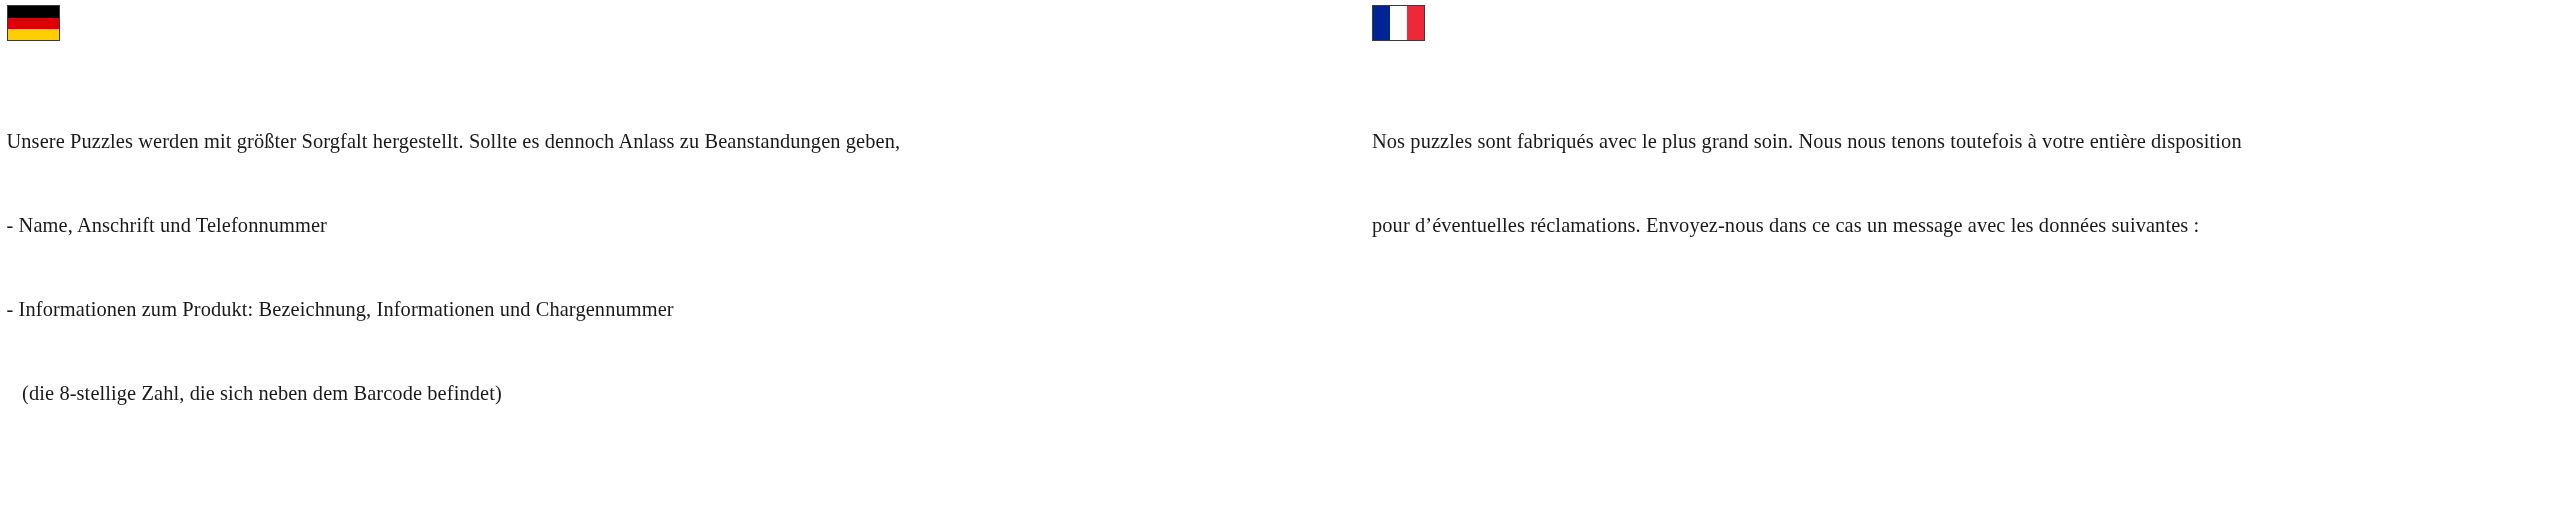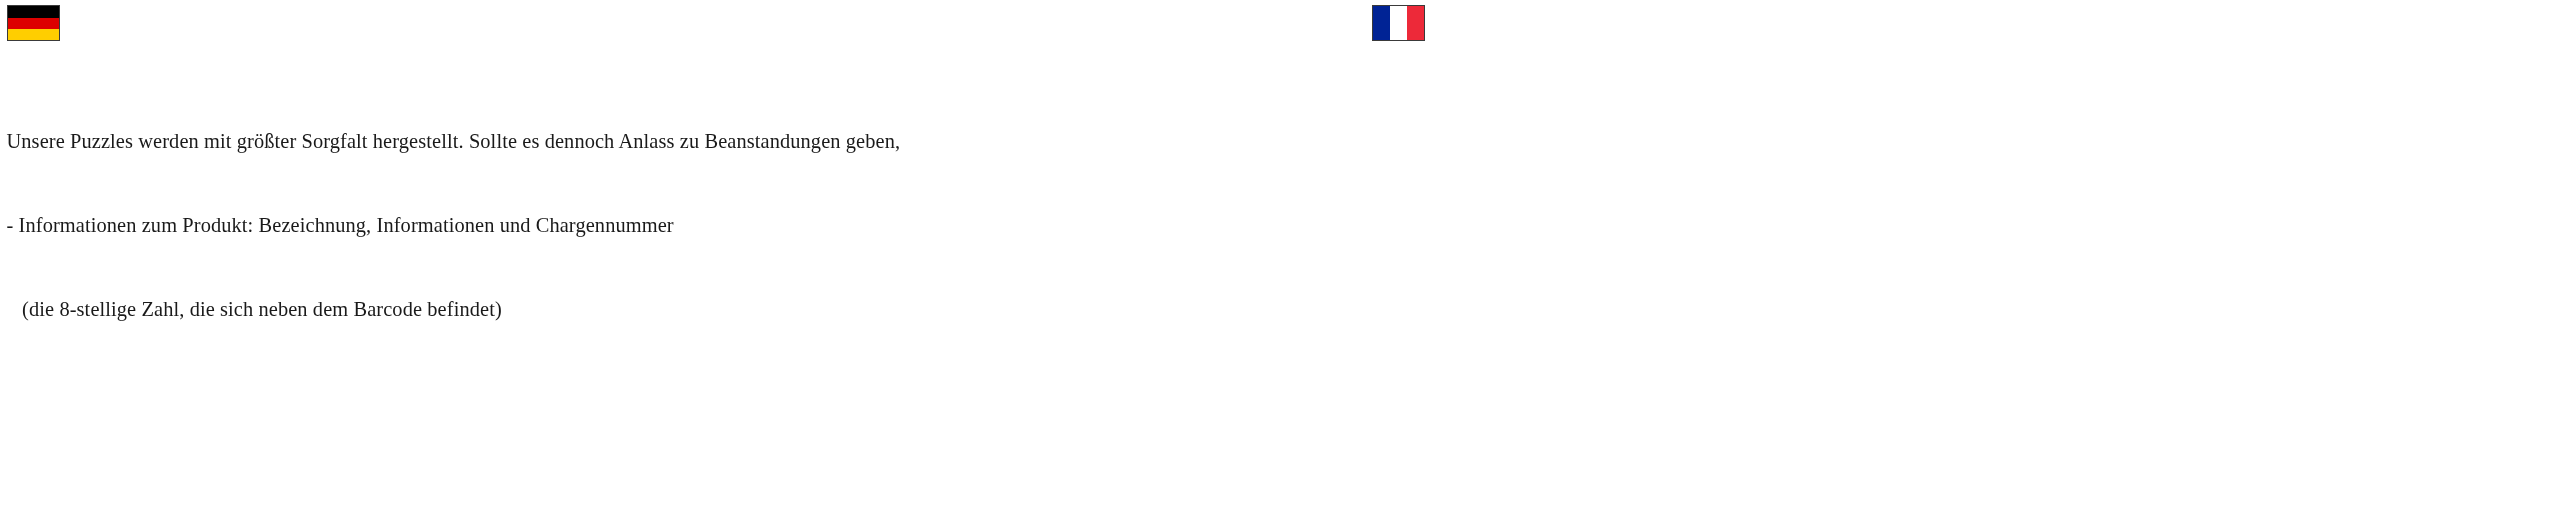--- a/index.html
+++ b/index.html
@@ -67,40 +67,43 @@
 <div class="page">
 
   <div class="column col-de">
     <div class="flag flag-de">
       <span class="band b1"></span>
       <span class="band b2"></span>
       <span class="band b3"></span>
     </div>
     <div class="body-text">
       <div class="line">Unsere Puzzles werden mit größter Sorgfalt hergestellt. Sollte es dennoch Anlass zu Beanstandungen geben,</div>
+      <div class="line">- Name, Anschrift und Telefonnummer</div>
       <div class="line">- Informationen zum Produkt: Bezeichnung, Informationen und Chargennummer</div>
       <div class="line">   (die 8-stellige Zahl, die sich neben dem Barcode befindet)</div>
       
       
       
       
       
       
       
       
     </div>
   </div>
 
   <div class="column col-fr">
     <div class="flag flag-fr">
       <span class="band b1"></span>
       <span class="band b2"></span>
       <span class="band b3"></span>
     </div>
     <div class="body-text">
+      <div class="line">Nos puzzles sont fabriqués avec le plus grand soin. Nous nous tenons toutefois à votre entière disposition</div>
+      <div class="line">pour d’éventuelles réclamations. Envoyez-nous dans ce cas un message avec les données suivantes :</div>
       
       
       
       
       
       
       
       
     </div>
   </div>

